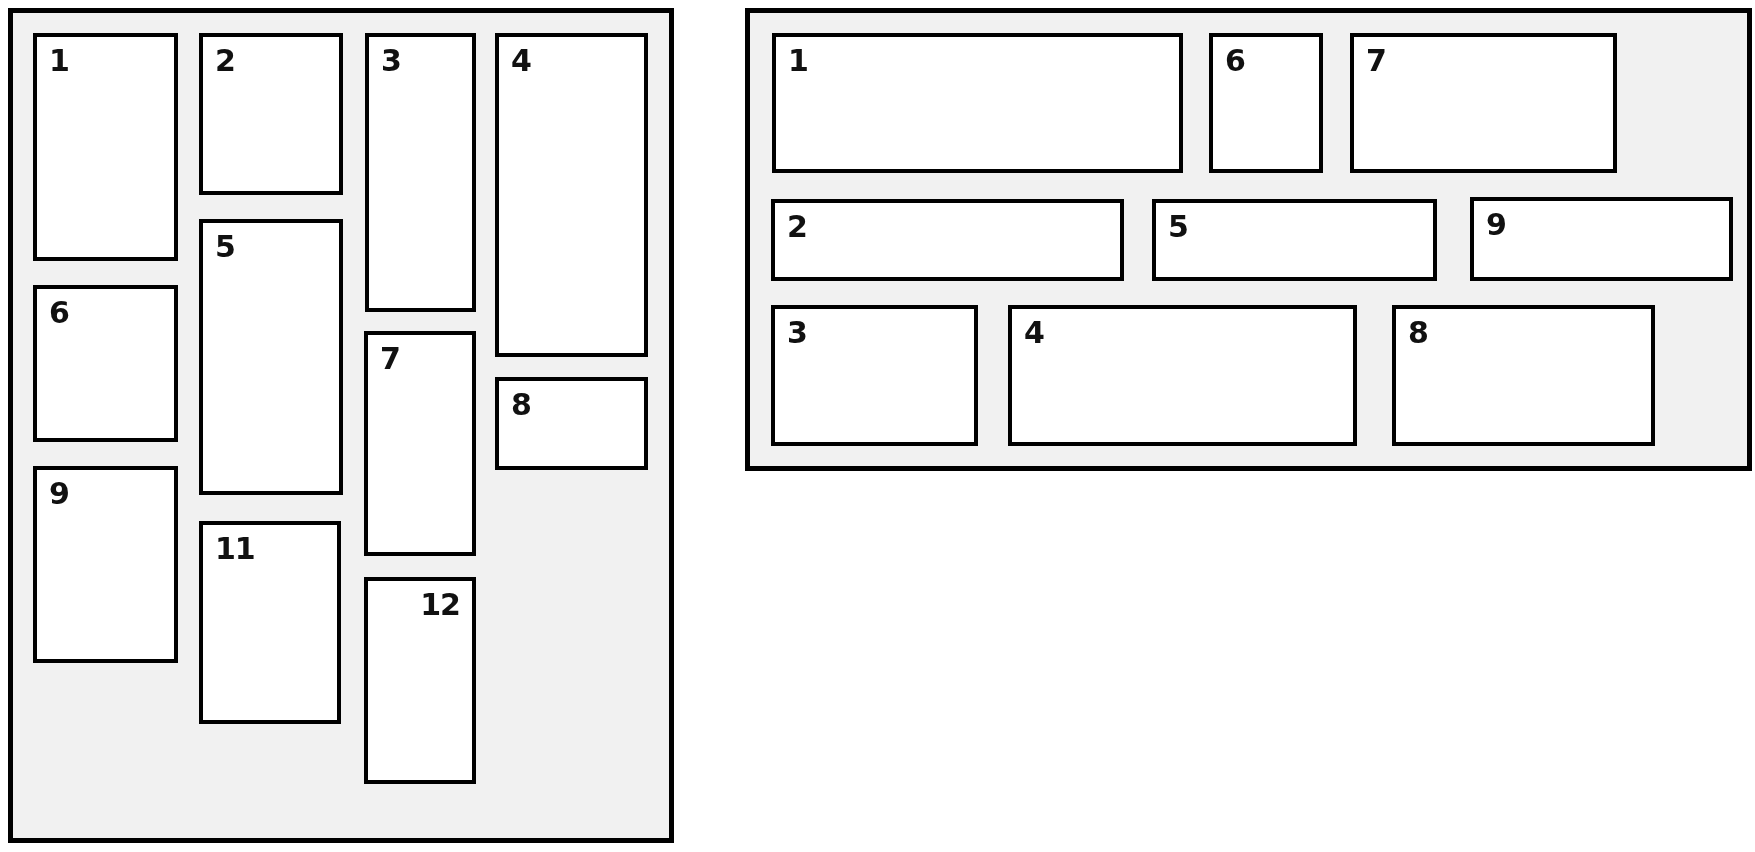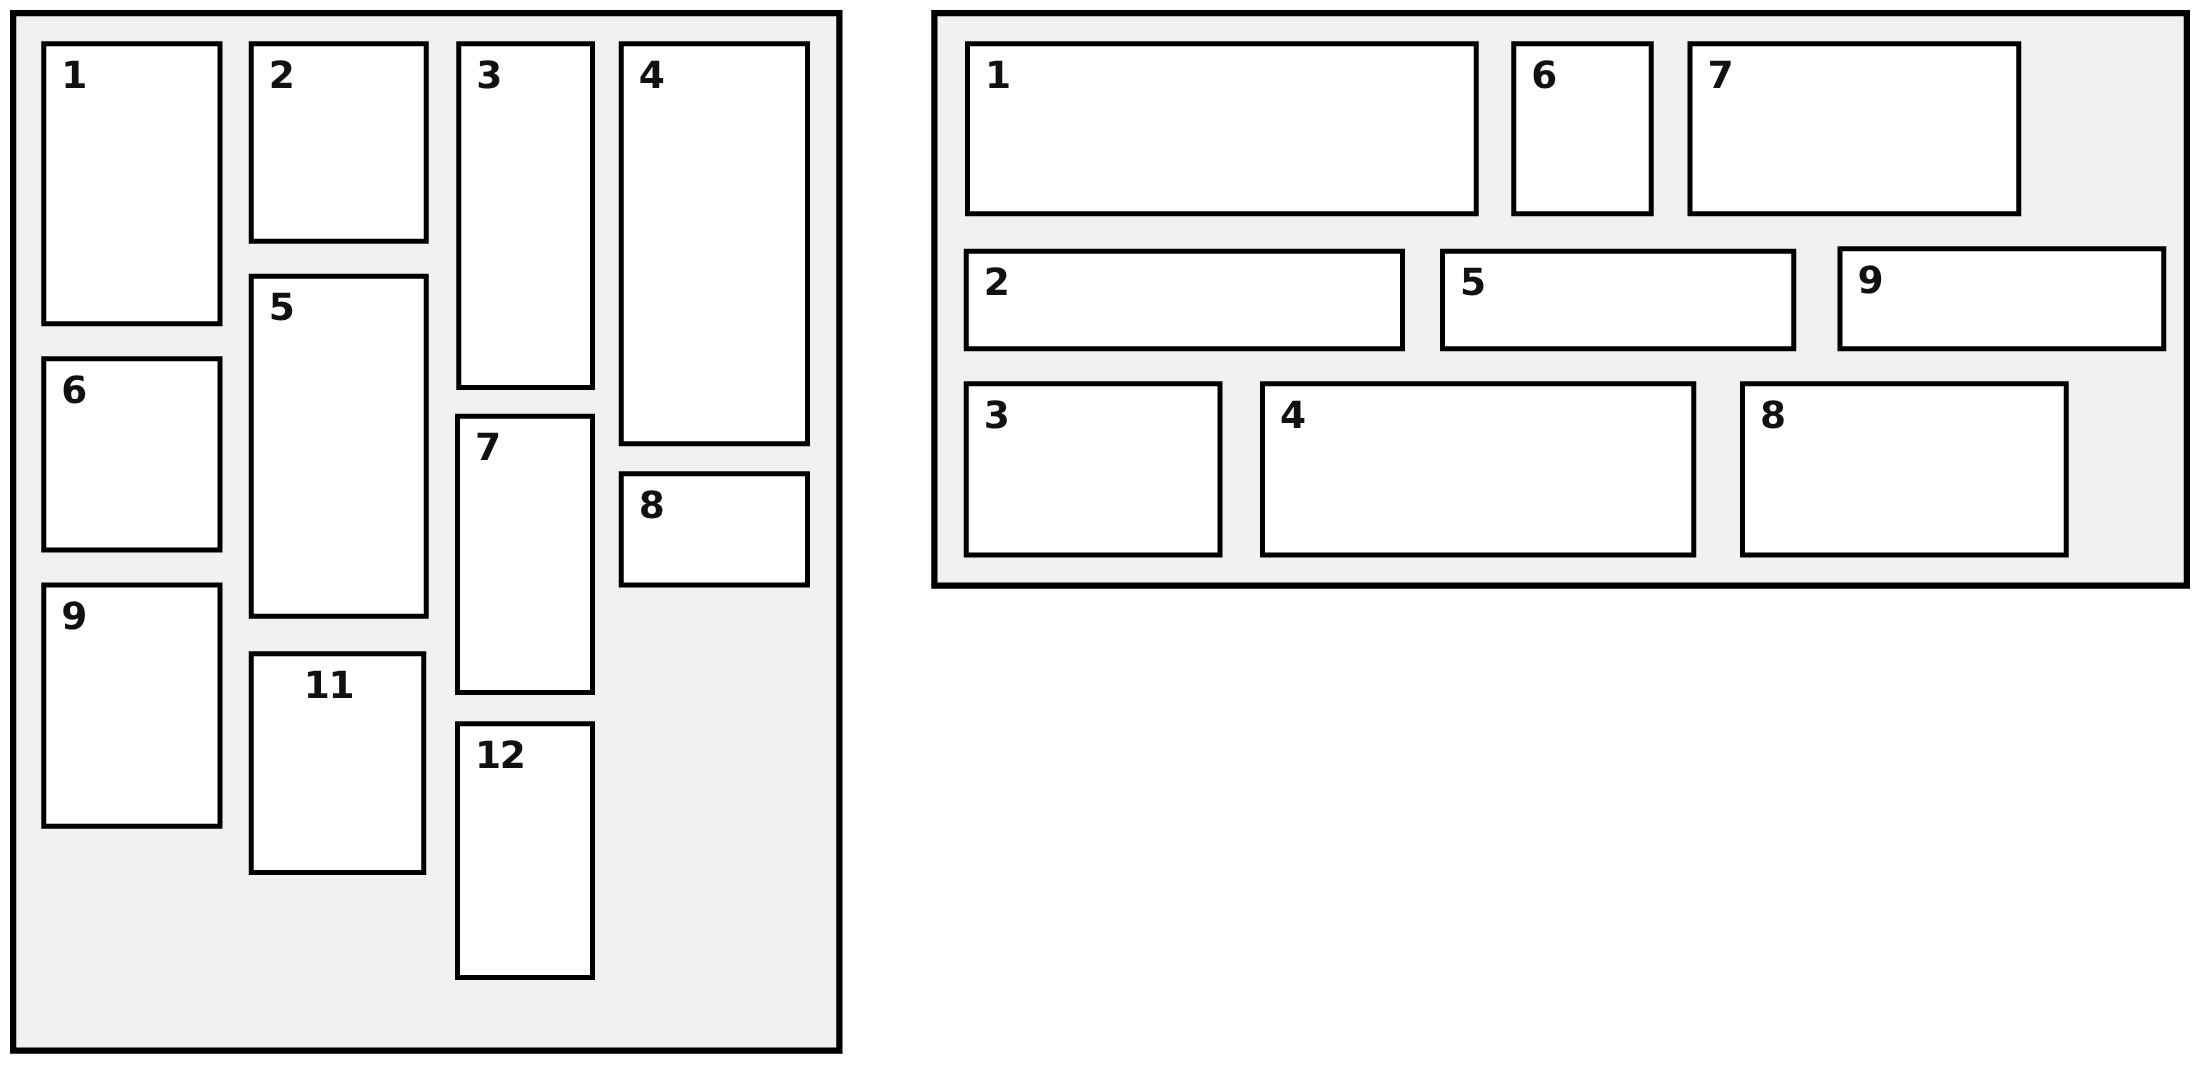--- a/index.html
+++ b/index.html
@@ -63,25 +63,25 @@
       </div>
       <div class="masonry-box" style="left: 351px; top: 318px; width: 112px; height: 225px; background: rgb(255, 255, 255); border-color: rgb(0, 0, 0);">
         <span class="num" style="color: rgb(17, 17, 17);">7</span>
       </div>
       <div class="masonry-box" style="left: 482px; top: 364px; width: 153px; height: 93px; background: rgb(255, 255, 255); border-color: rgb(0, 0, 0);">
         <span class="num" style="color: rgb(17, 17, 17);">8</span>
       </div>
       <div class="masonry-box" style="left: 20px; top: 453px; width: 145px; height: 197px; background: rgb(255, 255, 255); border-color: rgb(0, 0, 0);">
         <span class="num" style="color: rgb(17, 17, 17);">9</span>
       </div>
-      <div class="masonry-box" style="left: 186px; top: 508px; width: 142px; height: 179px; background: rgb(255, 255, 255); border-color: rgb(0, 0, 0); padding-left: 28px;">
+      <div class="masonry-box" style="left: 186px; top: 508px; width: 142px; height: 203px; background: rgb(255, 255, 255); border-color: rgb(0, 0, 0);">
         <span class="num" style="color: rgb(17, 17, 17);">11</span>
       </div>
       <div class="masonry-box" style="left: 351px; top: 564px; width: 112px; height: 207px; background: rgb(255, 255, 255); border-color: rgb(0, 0, 0);">
-        <span class="num" style="color: rgb(17, 17, 17);">12</span>
+        <span class="num" style="color: rgb(17, 17, 17); text-align: right;">12</span>
       </div>
     </div>
   <div class="panel" id="row-masonry-panel" style="left: 745px; top: 8px; width: 1007px; height: 463px; background: rgb(241, 241, 241); border-color: rgb(0, 0, 0);">
       <div class="masonry-box" style="left: 22px; top: 20px; width: 411px; height: 140px; background: rgb(255, 255, 255); border-color: rgb(0, 0, 0);">
         <span class="num" style="color: rgb(17, 17, 17);">1</span>
       </div>
       <div class="masonry-box" style="left: 459px; top: 20px; width: 114px; height: 140px; background: rgb(255, 255, 255); border-color: rgb(0, 0, 0);">
         <span class="num" style="color: rgb(17, 17, 17);">6</span>
       </div>
       <div class="masonry-box" style="left: 600px; top: 20px; width: 267px; height: 140px; background: rgb(255, 255, 255); border-color: rgb(0, 0, 0);">

